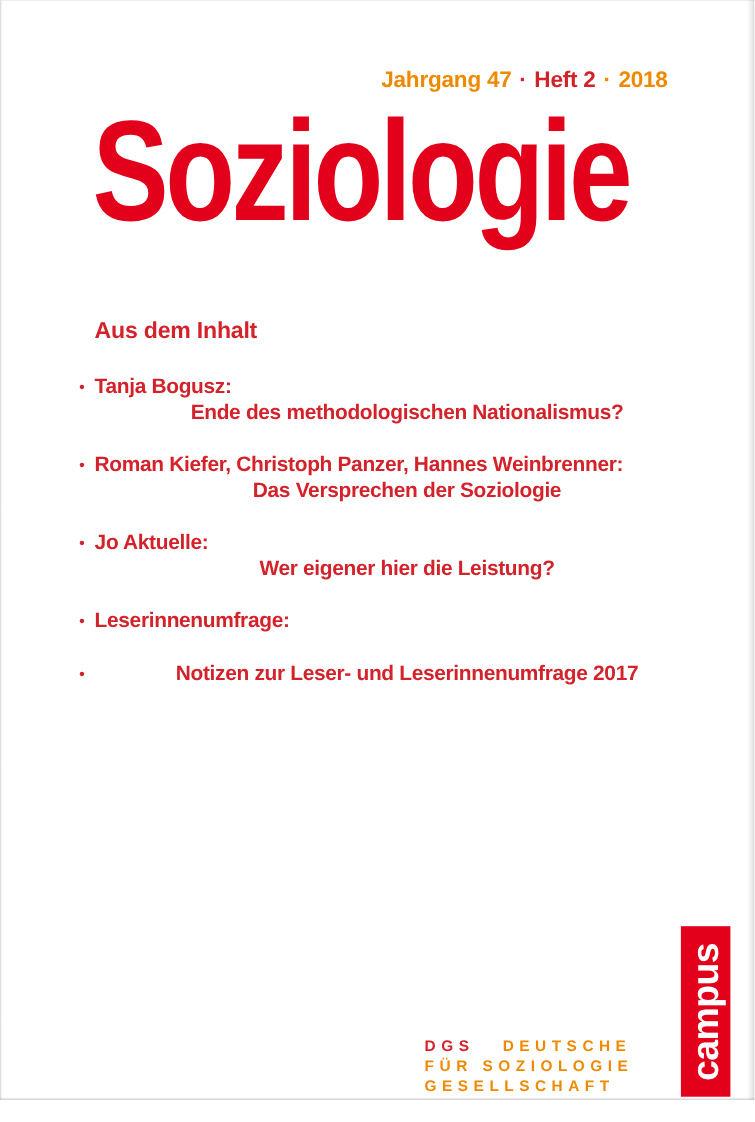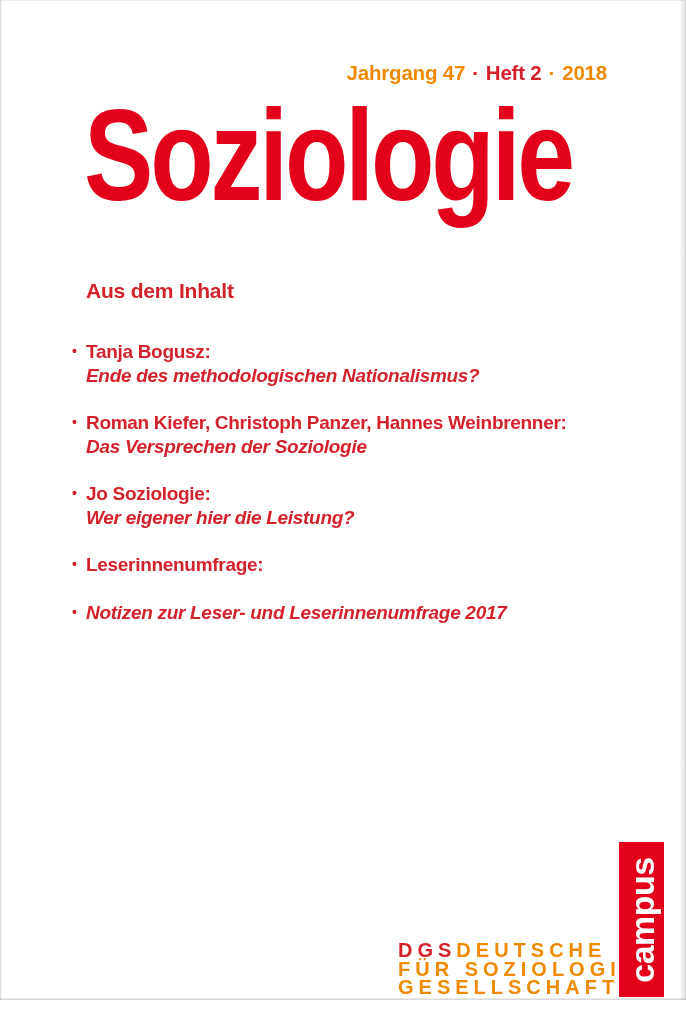--- a/index.html
+++ b/index.html
@@ -42,21 +42,21 @@
     color: #e2001a;
     transform: scaleX(0.80);
     transform-origin: left top;
     white-space: nowrap;
   }
 
   
   .inhalt-heading {
     position: absolute;
     left: 86px;
-    top: 279px;
+    top: 289px;
     font-size: 21px;
     font-weight: bold;
     color: #d4222b;
     letter-spacing: -0.2px;
   }
   .toc {
     position: absolute;
     left: 72px;
     top: 340px;
     width: 582px;
@@ -75,32 +75,32 @@
     margin-bottom: 24px;
   }
   .toc .bullet {
     position: absolute;
     left: 0;
     top: 0;
     font-size: 14px;
     line-height: 23.5px;
   }
   .toc .work {
-    font-style: italic;
     white-space: pre-line;
+    text-align: center;
   }
 
   
   .dgs {
     position: absolute;
-    left: 398px;
+    left: 386px;
     top: 941px;
     width: 188px;
     color: #ef8a00;
-    font-size: 20px;
+    font-size: 14px;
     font-weight: bold;
     letter-spacing: 5px;
     line-height: 18.6px;
     white-space: nowrap;
   }
   .dgs-line1 {
     display: flex;
     justify-content: space-between;
   }
   .dgs-abbr { color: #d4222b; }
@@ -183,21 +183,21 @@
       <div class="authors">Tanja Bogusz:</div>
       <div class="work">Ende des methodologischen Nationalismus?</div>
     </li>
     <li>
       <span class="bullet">•</span>
       <div class="authors">Roman Kiefer, Christoph Panzer, Hannes Weinbrenner:</div>
       <div class="work">Das Versprechen der Soziologie</div>
     </li>
     <li>
       <span class="bullet">•</span>
-      <div class="authors">Jo Soziologie:</div>
+      <div class="authors">Jo Aktuelle:</div>
       <div class="work">Wer eigener hier die Leistung?</div>
     </li>
     <li>
       <span class="bullet">•</span>
       <div class="authors">Leserinnenumfrage:</div>
     </li>
     <li>
       <span class="bullet">•</span>
       <div class="work">Notizen zur Leser- und Leserinnenumfrage 2017</div>
     </li>

